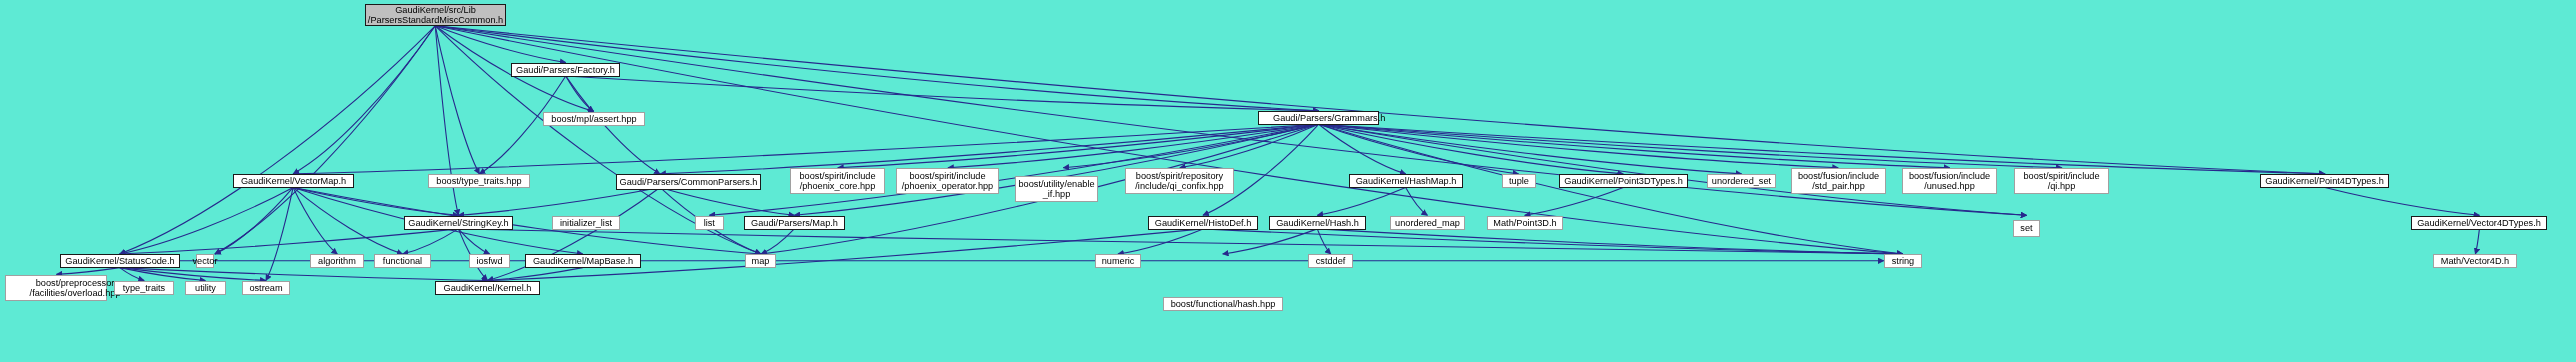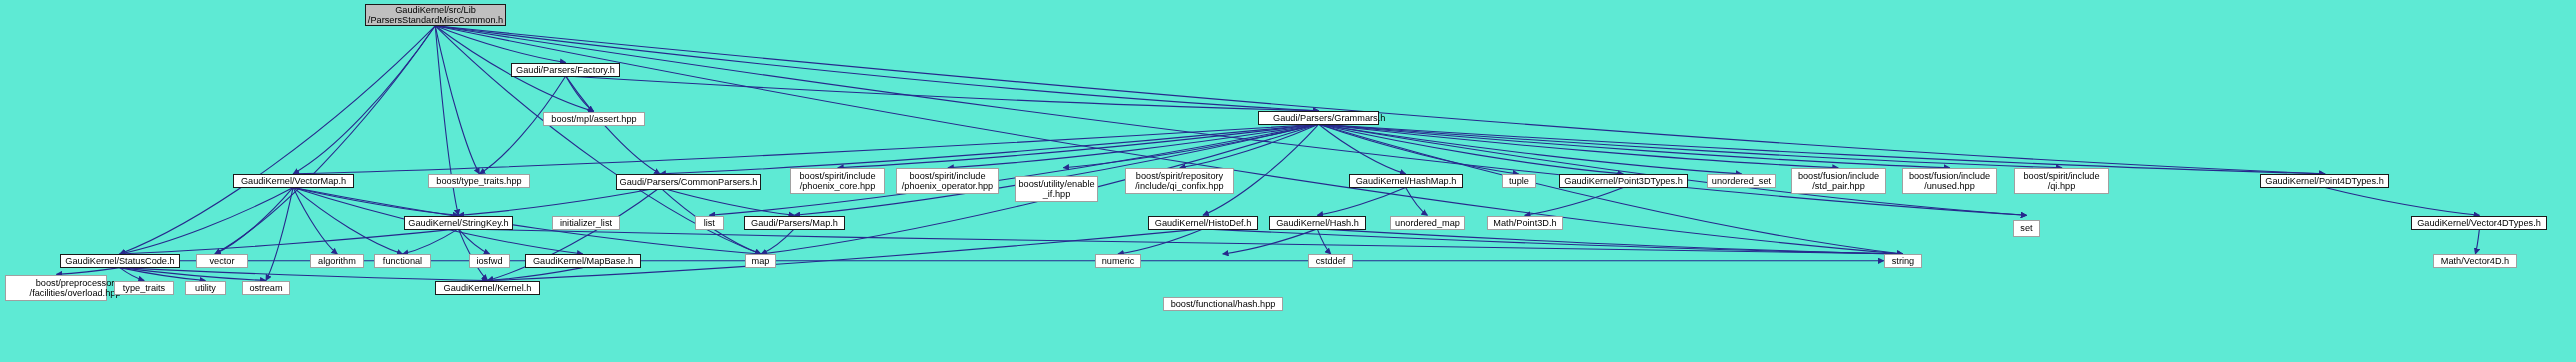--- a/index.html
+++ b/index.html
@@ -164,21 +164,21 @@
       <div class="node" style="left: 552px; top: 216px; width: 68px; height: 13.6px;">initializer_list</div>
       <div class="node" style="left: 695px; top: 216px; width: 28.6px; height: 13.6px;">list</div>
       <div class="node strong" style="left: 744px; top: 216px; width: 101px; height: 13.6px;">Gaudi/Parsers/Map.h</div>
       <div class="node strong" style="left: 1148px; top: 216px; width: 110px; height: 13.6px;">GaudiKernel/HistoDef.h</div>
       <div class="node strong" style="left: 1269px; top: 216px; width: 97px; height: 13.6px;">GaudiKernel/Hash.h</div>
       <div class="node" style="left: 1390px; top: 216px; width: 75px; height: 13.6px;">unordered_map</div>
       <div class="node" style="left: 1487px; top: 216px; width: 76px; height: 13.6px;">Math/Point3D.h</div>
       <div class="node" style="left: 2013px; top: 220px; width: 27px; height: 17px;">set</div>
       <div class="node strong" style="left: 2411px; top: 216px; width: 136px; height: 13.6px;">GaudiKernel/Vector4DTypes.h</div>
       <div class="node strong" style="left: 60px; top: 254px; width: 120px; height: 13.6px;">GaudiKernel/StatusCode.h</div>
-      <div class="node" style="left: 196px; top: 254px; width: 52px; height: 13.6px;">vector</div>
+      <div class="node" style="left: 196px; top: 254px; width: 18px; height: 13.6px;">vector</div>
       <div class="node" style="left: 310px; top: 254px; width: 54px; height: 13.6px;">algorithm</div>
       <div class="node" style="left: 374px; top: 254px; width: 57px; height: 13.6px;">functional</div>
       <div class="node" style="left: 469px; top: 254px; width: 41px; height: 13.6px;">iosfwd</div>
       <div class="node strong" style="left: 525px; top: 254px; width: 116px; height: 13.6px;">GaudiKernel/MapBase.h</div>
       <div class="node" style="left: 745px; top: 254px; width: 31px; height: 13.6px;">map</div>
       <div class="node" style="left: 1095px; top: 254px; width: 46px; height: 13.6px;">numeric</div>
       <div class="node" style="left: 1163px; top: 254px; width: 120px; height: 13.6px; margin-top: 43px;">boost/functional/hash.hpp</div>
       <div class="node" style="left: 1308px; top: 254px; width: 45px; height: 13.6px;">cstddef</div>
       <div class="node" style="left: 1884px; top: 254px; width: 38px; height: 13.6px;">string</div>
       <div class="node" style="left: 2433px; top: 254px; width: 84px; height: 13.6px;">Math/Vector4D.h</div>

